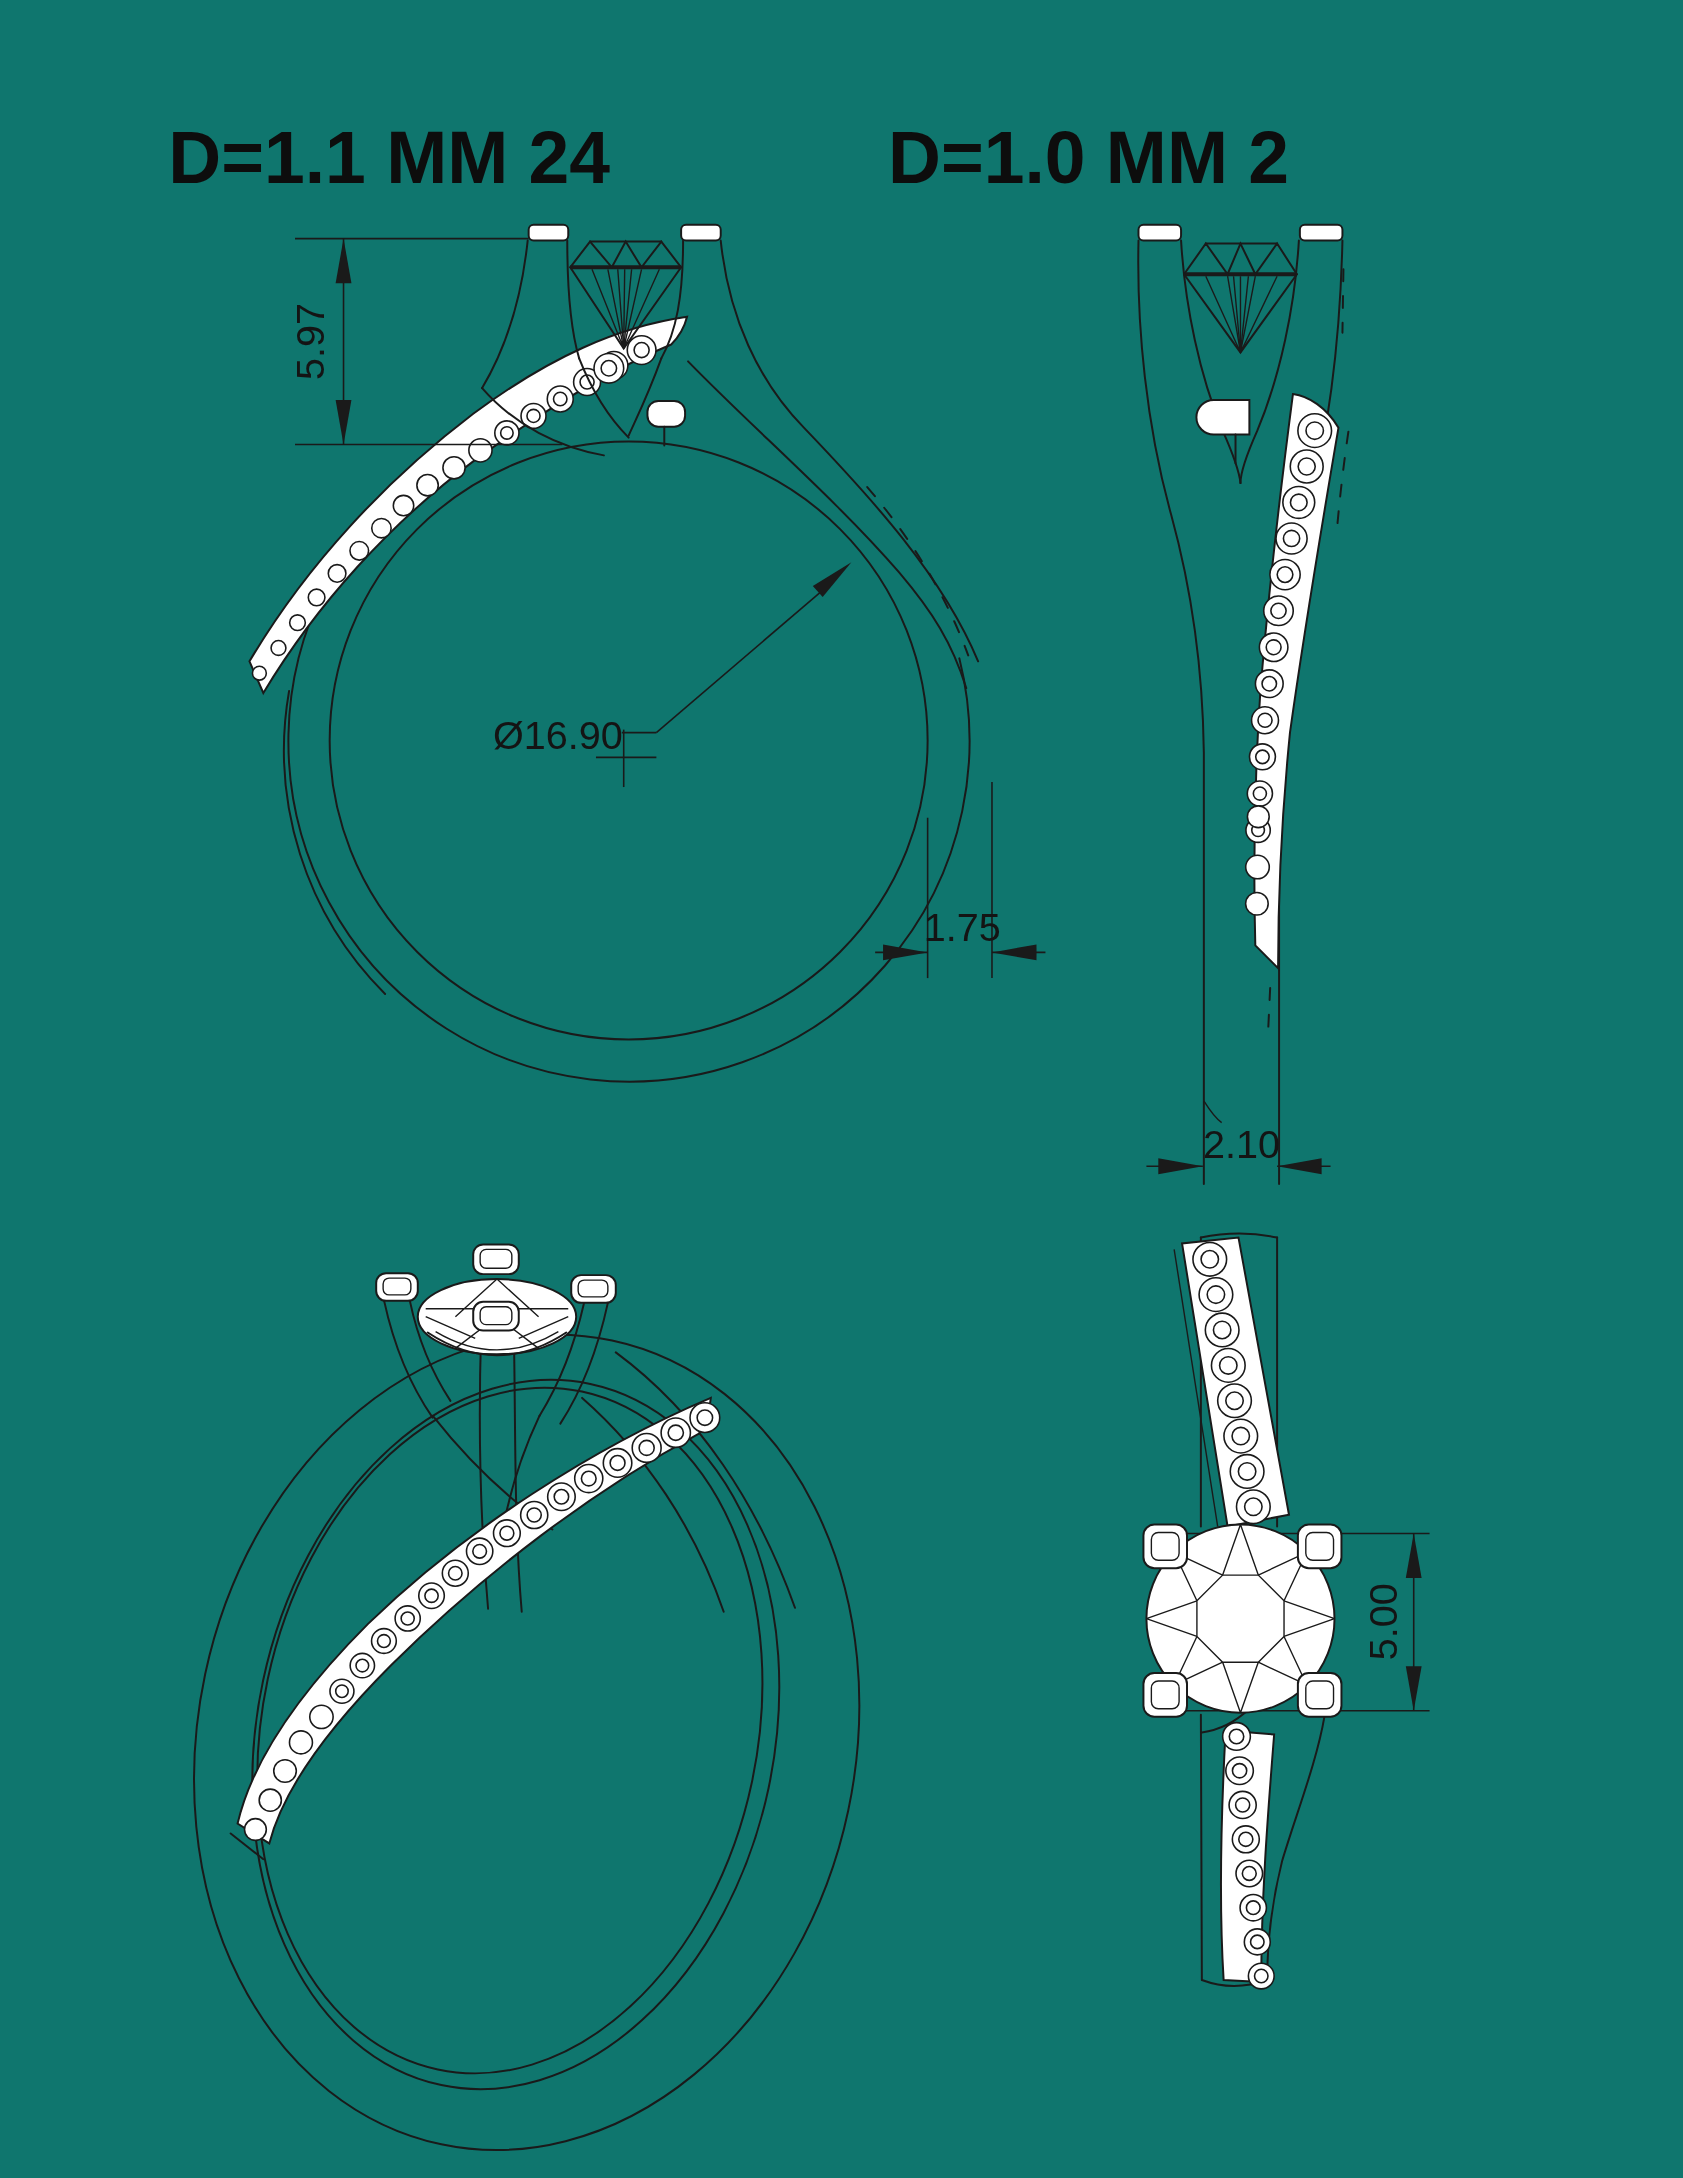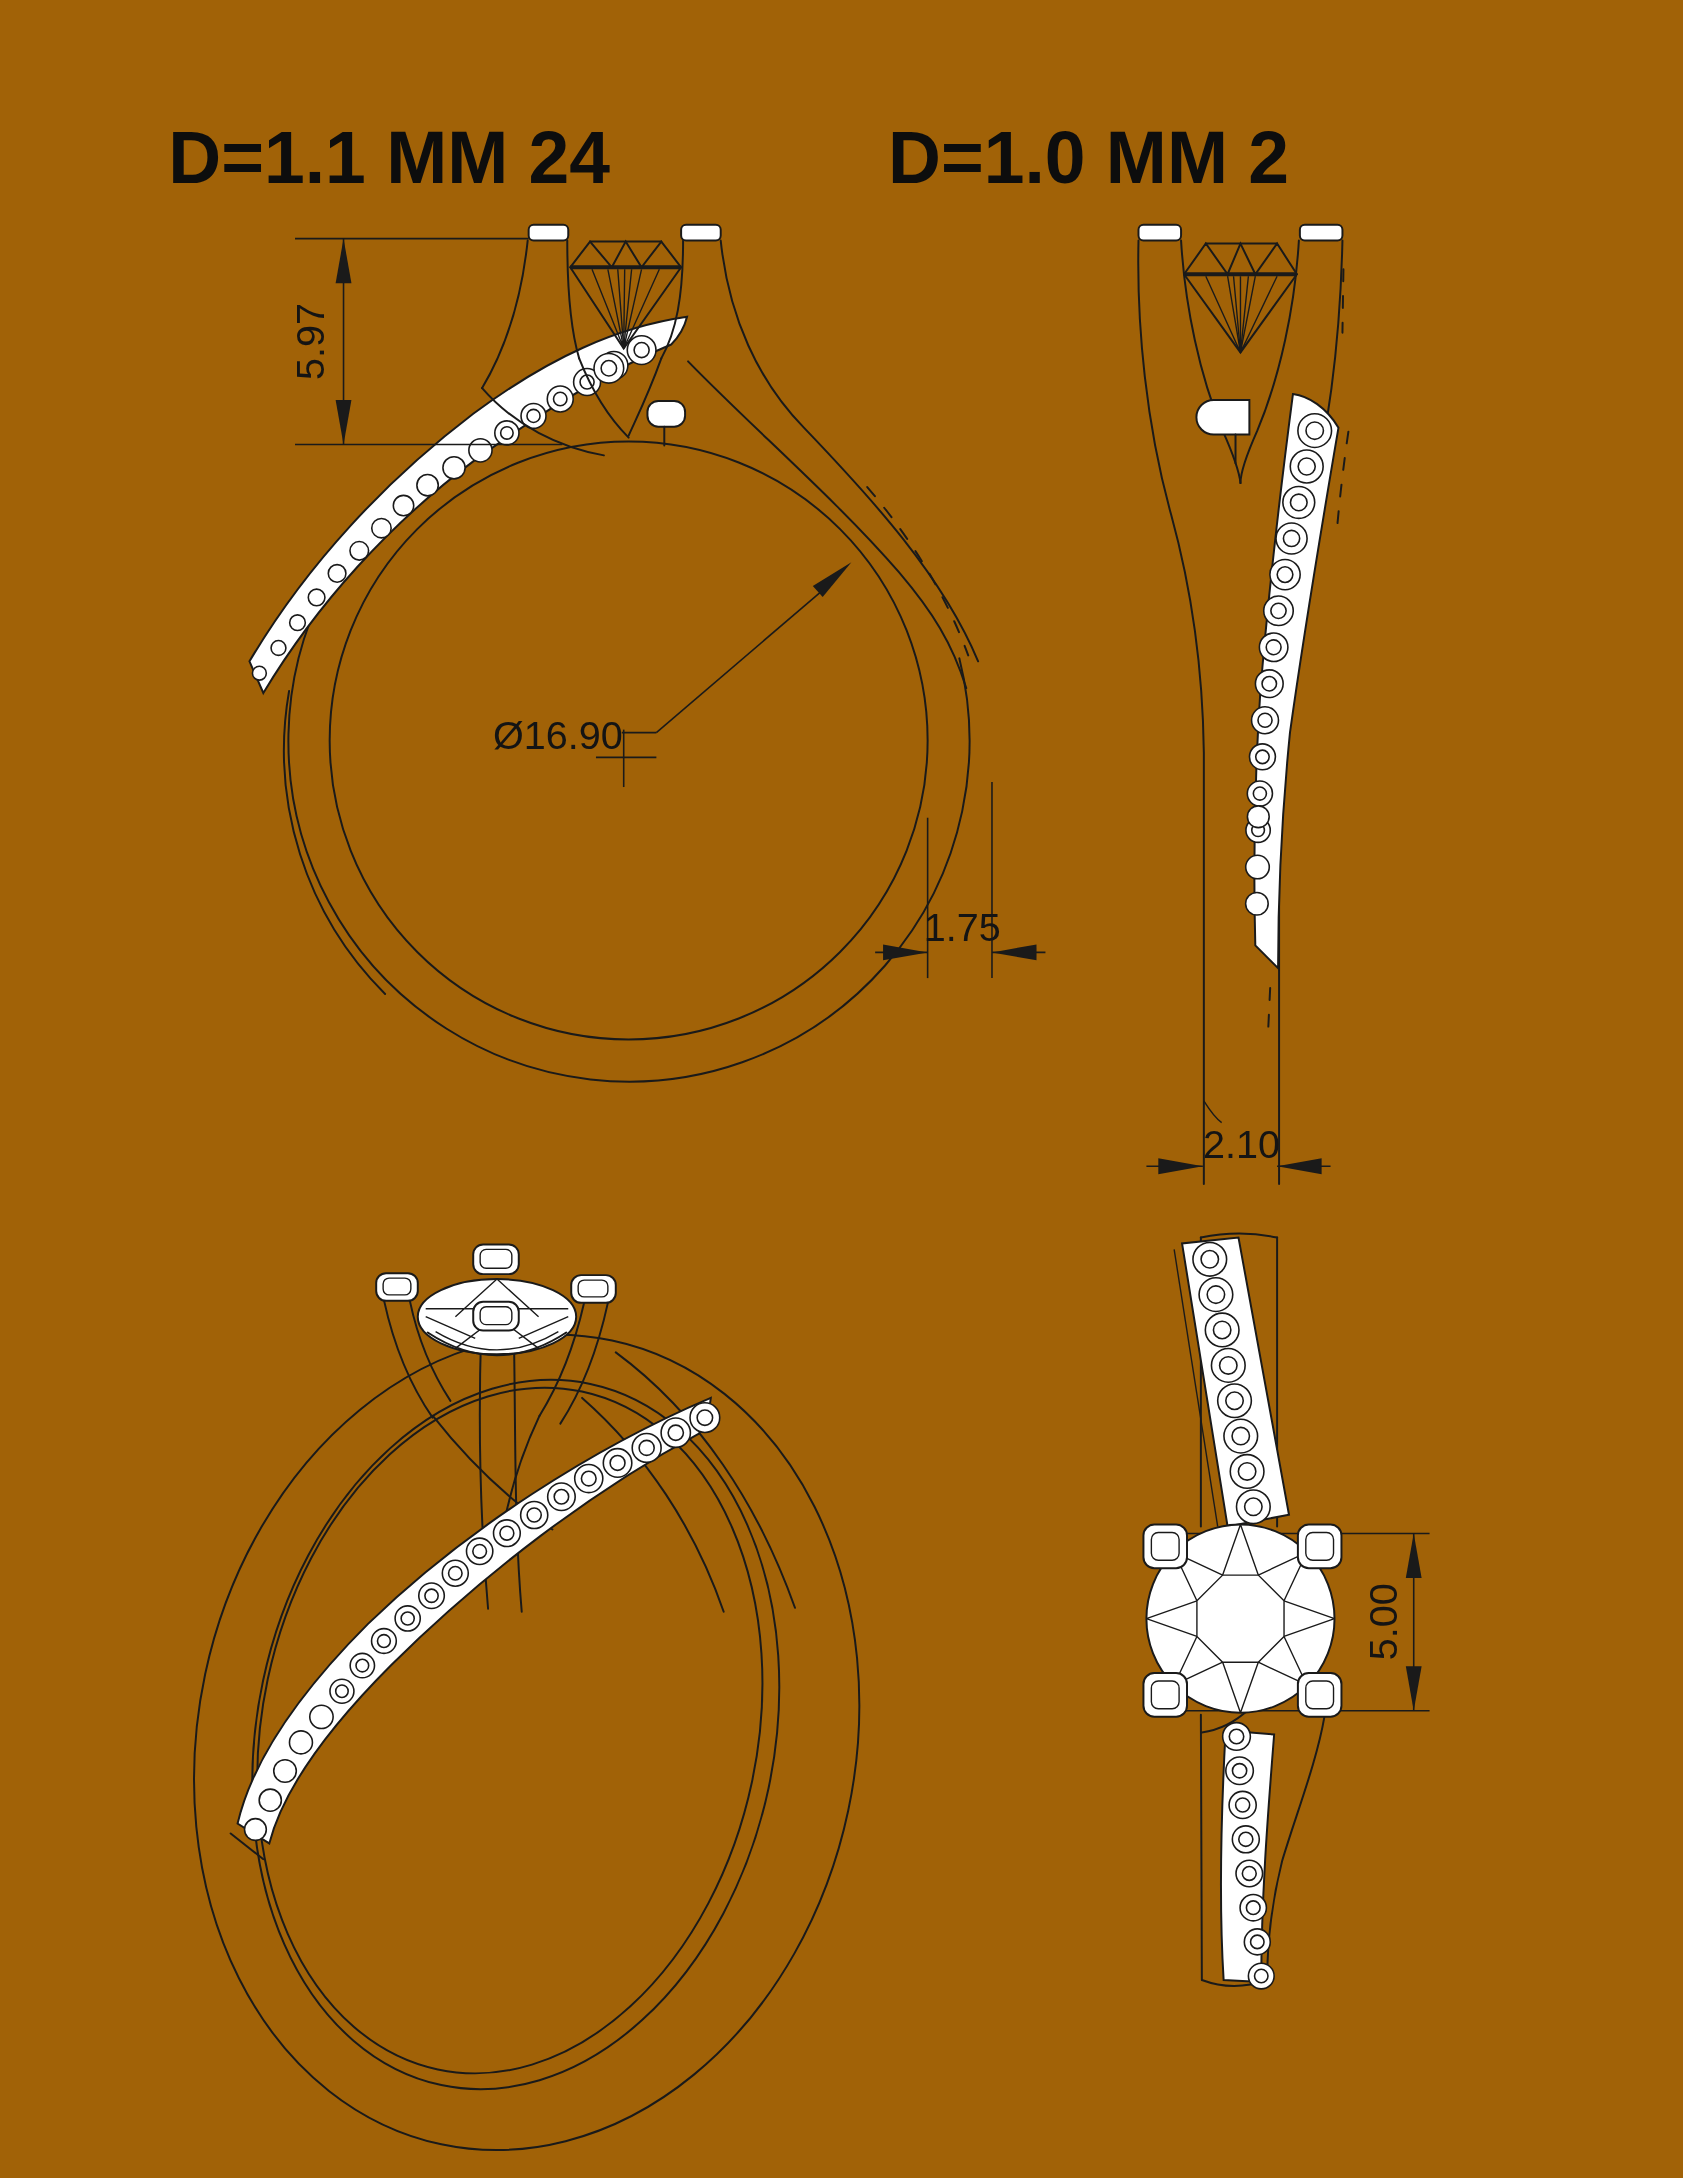--- a/index.html
+++ b/index.html
@@ -1,16 +1,16 @@
 <!DOCTYPE html>
 <html><head>
 <meta charset="utf-8">
 <style>
   html,body{margin:0;padding:0;background:#ffffff;}
-  .page{position:relative;width:1683px;height:2178px;background:#a16207;overflow:hidden;
+  .page{position:relative;width:1683px;height:2178px;background:#0f766e;overflow:hidden;
         font-family:"Liberation Sans",sans-serif;}
   svg{position:absolute;left:0;top:0;}
   .ln{fill:none;stroke:#1a1a1a;stroke-width:2;stroke-linecap:round;}
   .thin{fill:none;stroke:#1a1a1a;stroke-width:1.4;}
   .thick{fill:none;stroke:#1a1a1a;stroke-width:4;}
   .wh{fill:#ffffff;stroke:#1a1a1a;stroke-width:2;}
   .dash{stroke-dasharray:12 15;}
   .dimln{fill:none;stroke:#1a1a1a;stroke-width:1.6;}
   .arr{fill:#1a1a1a;stroke:none;}
   .ttl{font-family:"Liberation Sans",sans-serif;font-weight:bold;font-size:74px;fill:#0d0d0d;}

